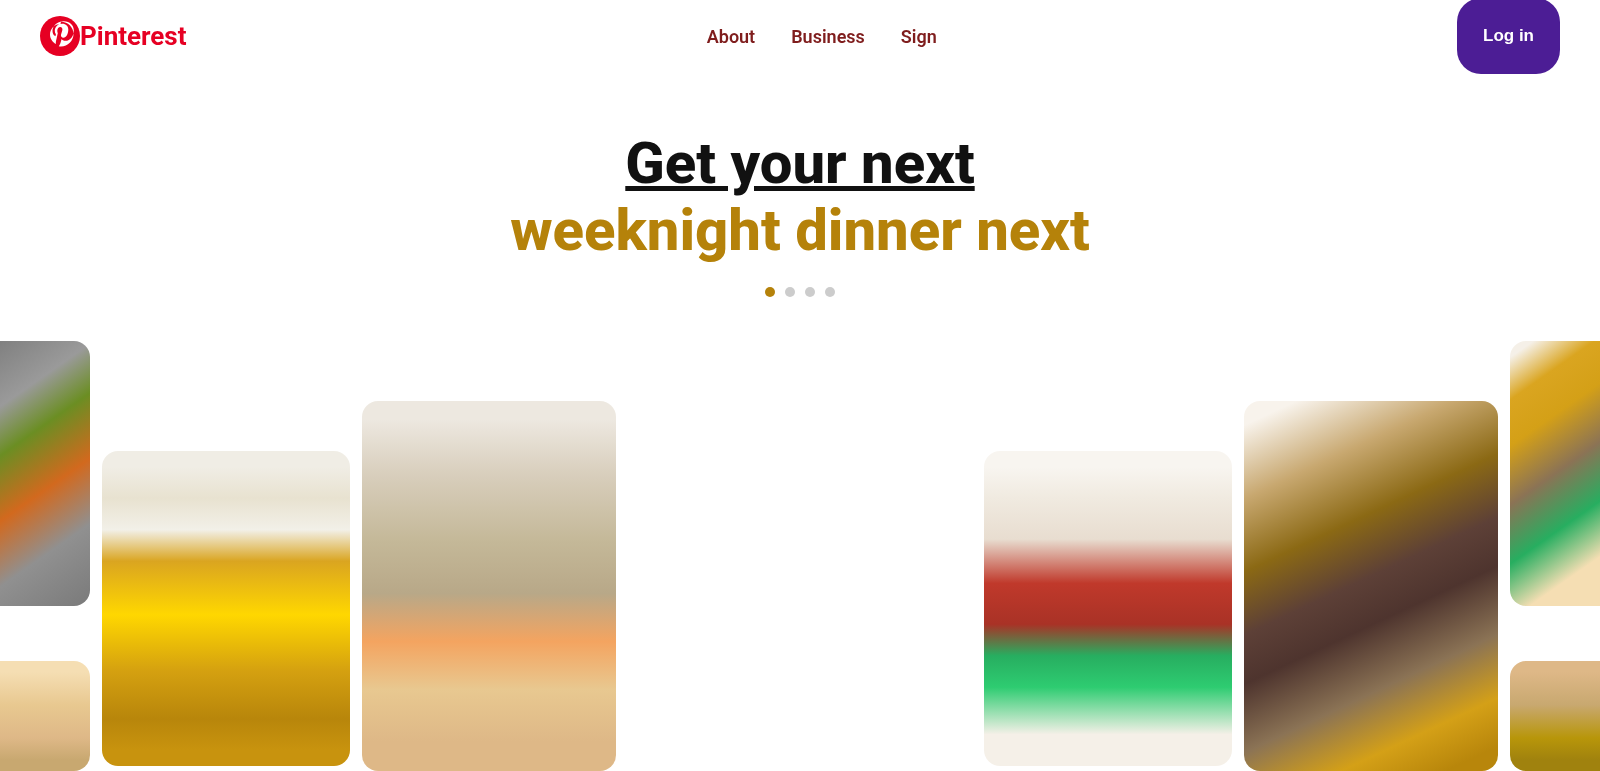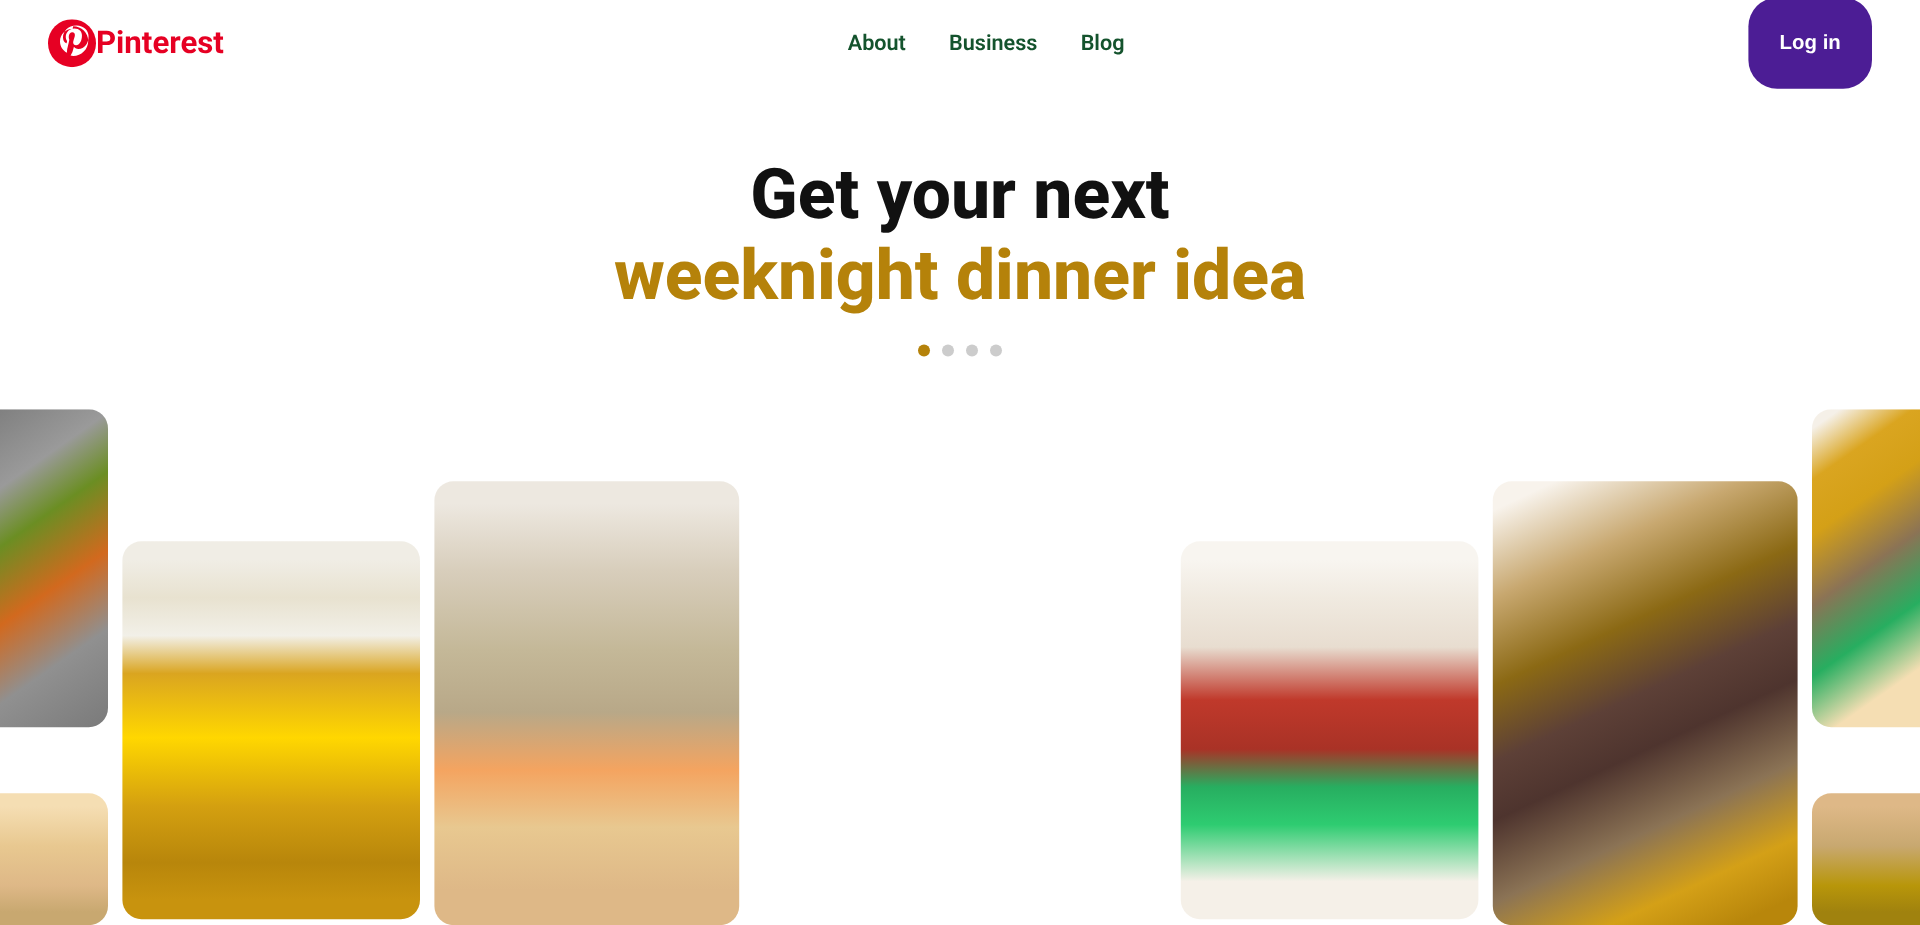--- a/index.html
+++ b/index.html
@@ -37,21 +37,21 @@
       color: #E60023;
     }
     .nav-links {
       display: flex;
       align-items: center;
       gap: 36px;
     }
     .nav-link {
       font-size: 18px;
       font-weight: 600;
-      color: #14532d;
+      color: #7f1d1d;
       text-decoration: none;
       cursor: pointer;
     }
     .nav-actions {
       display: flex;
       align-items: center;
       gap: 14px;
     }
     .btn-login {
       background: #4c1d95;
@@ -77,20 +77,21 @@
     
     .hero {
       text-align: center;
       padding: 60px 0 30px;
     }
     .hero-line1 {
       font-size: 58px;
       font-weight: 800;
       color: #111;
       line-height: 1.1;
+      text-decoration: underline;
     }
     .hero-line2 {
       font-size: 58px;
       font-weight: 800;
       color: #b5820a;
       line-height: 1.2;
     }
     .dots {
       display: flex;
       justify-content: center;
@@ -135,31 +136,31 @@
       <svg class="pinterest-p" viewBox="0 0 40 40" xmlns="http://www.w3.org/2000/svg">
         <circle cx="20" cy="20" r="20" fill="#E60023"></circle>
         <path d="M20.5 8C14.7 8 10 12.7 10 18.5c0 4.1 2.4 7.7 5.9 9.4-.1-.8-.1-2 .1-2.9.3-1 1.8-7.8 1.8-7.8s-.5-1-.5-2.4c0-2.2 1.3-3.9 3-3.9 1.4 0 2.1 1.1 2.1 2.3 0 1.4-.9 3.5-1.4 5.5-.4 1.6.8 3 2.4 3 2.9 0 4.9-3.7 4.9-8.1 0-3.4-2.2-5.9-6.2-5.9-4.5 0-7.3 3.4-7.3 7.2 0 1.3.4 2.3 1 3 .1.1.1.3.1.4-.1.4-.3 1.4-.4 1.6-.1.2-.2.3-.4.2-1.7-.7-2.6-2.8-2.6-5 0-4.5 3.8-9.8 11.3-9.8 6 0 10 4.3 10 8.9 0 6.1-3.4 10.6-8.4 10.6-1.7 0-3.3-.9-3.8-1.9l-1 3.7c-.3 1.2-1.2 2.8-1.8 3.7.7.2 1.5.3 2.2.3 6.8 0 12.5-5.6 12.5-12.5 0-6.9-5.6-12.3-12.5-12.3z" fill="white"></path>
       </svg>
       <span class="logo-text">Pinterest</span>
     </div>
 
     <div class="nav-links">
       <a class="nav-link">About</a>
       <a class="nav-link">Business</a>
-      <a class="nav-link">Blog</a>
+      <a class="nav-link">Sign</a>
     </div>
 
     <div class="nav-actions">
       <button class="btn-login">Log in</button>
     </div>
   </nav>
 
   <div class="hero">
     <div class="hero-line1">Get your next</div>
-    <div class="hero-line2">weeknight dinner idea</div>
+    <div class="hero-line2">weeknight dinner next</div>
     <div class="dots">
       <div class="dot active"></div>
       <div class="dot"></div>
       <div class="dot"></div>
       <div class="dot"></div>
     </div>
   </div>
 
   <div class="bottom-row">
 

